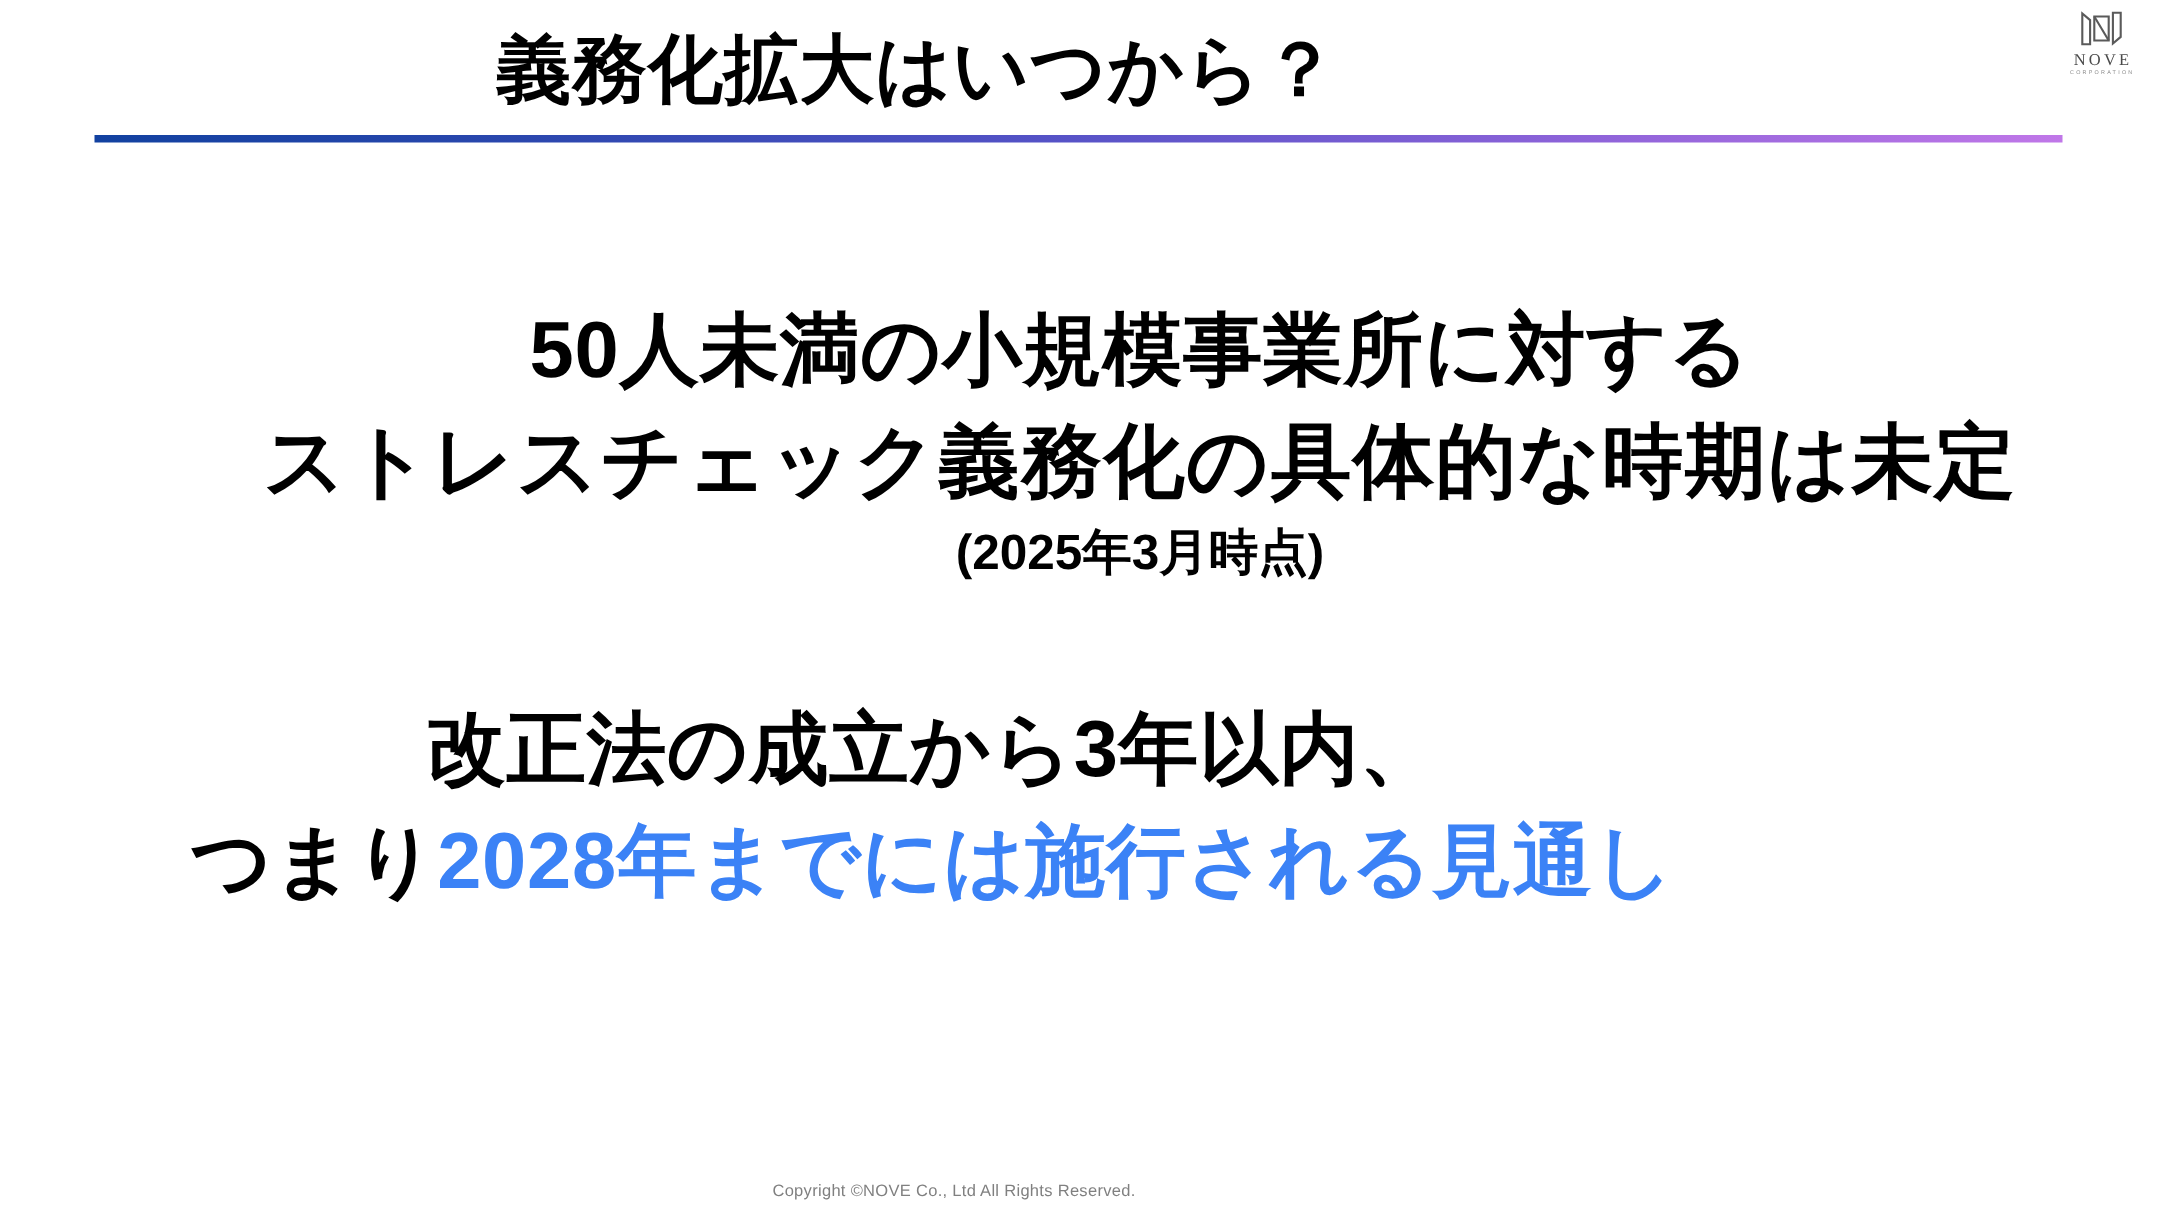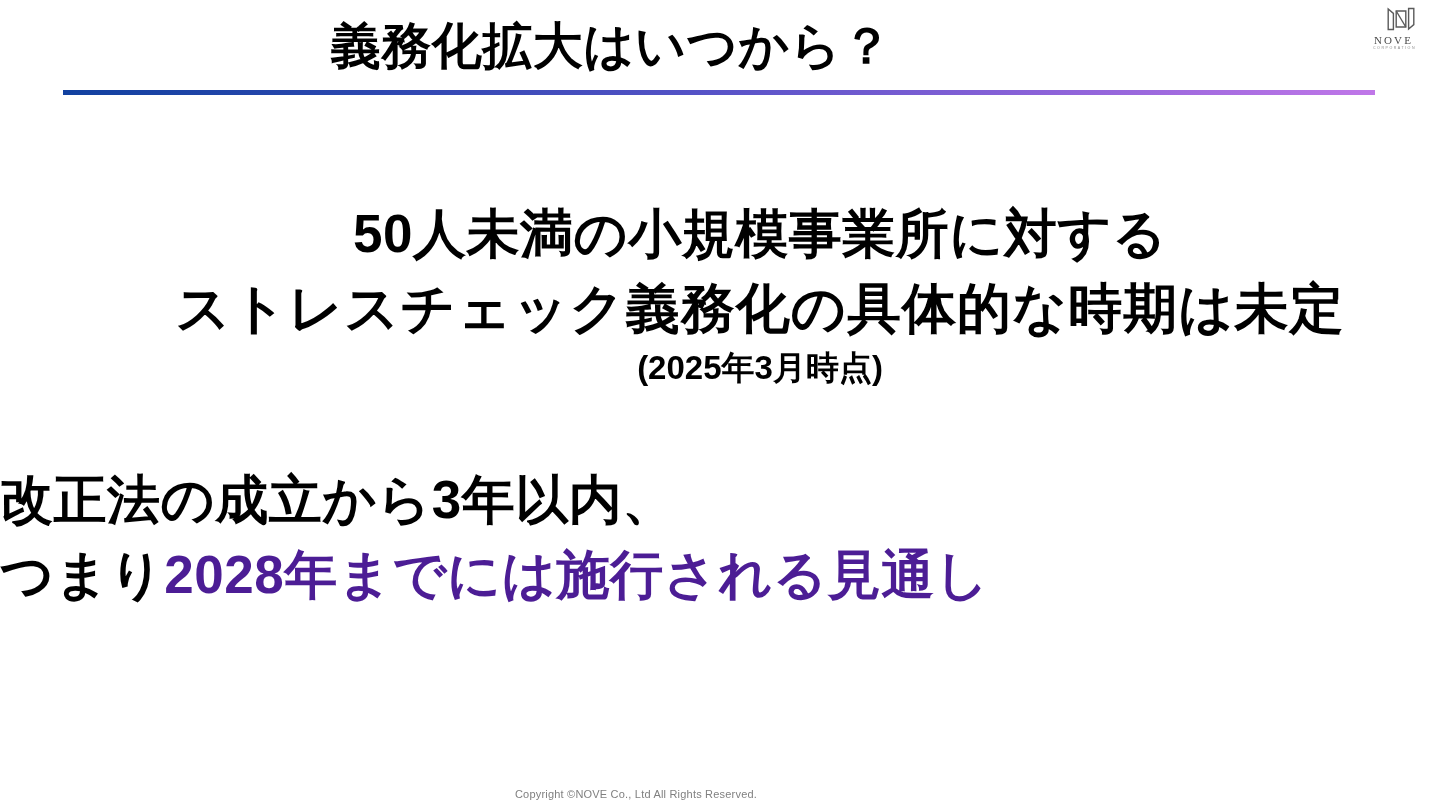--- a/index.html
+++ b/index.html
@@ -22,21 +22,21 @@
     background: #ffffff;
   }
 
   
   .logo {
     position: absolute;
     top: 6px;
     right: 10px;
     width: 58px;
     height: 52px;
-    text-align: left;
+    text-align: center;
     line-height: 1;
     user-select: none;
   }
   .logo-mark {
     display: block;
     margin: 0 auto;
     width: 30px;
     height: 26px;
   }
   .logo-word {
@@ -87,20 +87,21 @@
     left: 0;
     width: 1440px;
     text-align: center;
     padding-left: 40px;
   }
   .block-lower {
     position: absolute;
     top: 462px;
     left: 0;
     width: 1244px;
+    text-align: center;
   }
   .body-line {
     display: block;
     font-size: 53px;
     line-height: 75px;
     font-weight: bold;
     color: #000000;
     white-space: nowrap;
     letter-spacing: 0.5px;
   }
@@ -111,21 +112,21 @@
   .note-line {
     display: block;
     font-size: 33px;
     line-height: 44px;
     font-weight: bold;
     color: #000000;
     white-space: nowrap;
     letter-spacing: 0px;
   }
   .hl-red {
-    color: #4c1d95;
+    color: #3b82f6;
   }
 
   
   .footer {
     position: absolute;
     bottom: 8px;
     left: 0;
     width: 1272px;
     text-align: center;
     font-size: 11px;

